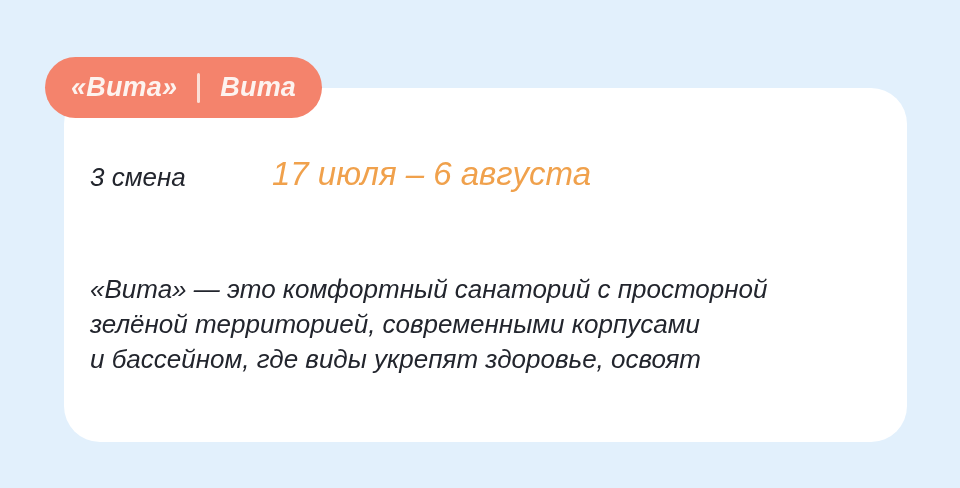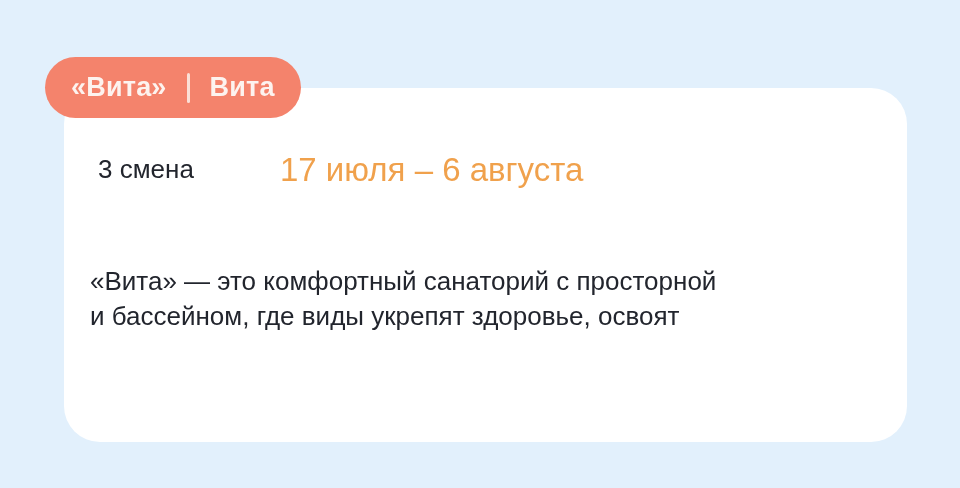--- a/index.html
+++ b/index.html
@@ -12,20 +12,21 @@
     background: #e2f0fc;
     font-family: "Liberation Sans", sans-serif;
     overflow: hidden;
   }
 
   .screen {
     position: relative;
     width: 857px;
     height: 488px;
     background: #e2f0fc;
+    font-style: italic;
   }
 
   
   .card {
     position: absolute;
     left: 64px;
     top: 88px;
     width: 843px;
     height: 354px;
     background: #ffffff;
@@ -63,45 +64,44 @@
   }
 
   
   .shifts {
     position: absolute;
     left: 90px;
     top: 148px;
   }
   .shift-row {
     display: flex;
-    align-items: center;
+    align-items: flex-end;
     height: 42px;
     margin-bottom: 18px;
-    margin-left: 8px;
   }
   .shift-label {
     width: 182px;
     flex: 0 0 182px;
     color: #22252d;
     font-size: 26px;
     line-height: 1;
     white-space: nowrap;
   }
   .shift-dates {
     color: #f0a14c;
     font-size: 33px;
     line-height: 1;
     white-space: nowrap;
   }
 
   
   .description {
     position: absolute;
     left: 90px;
-    top: 264px;
+    top: 272px;
     width: 800px;
     color: #22252d;
     font-size: 26px;
     line-height: 35px;
   }
   .desc-line {
     white-space: nowrap;
   }
 </style>
 </head>
@@ -119,16 +119,17 @@
 
   <div class="shifts">
     <div class="shift-row">
       <span class="shift-label">3 смена</span>
       <span class="shift-dates">17 июля – 6 августа</span>
     </div>
   </div>
 
   <div class="description">
     <div class="desc-line">«Вита» — это комфортный санаторий с просторной</div>
+    <div class="desc-line">зелёной территорией, современными корпусами</div>
     <div class="desc-line">и бассейном, где виды укрепят здоровье, освоят</div>
   </div>
 
 </div>
 
 </body></html>

